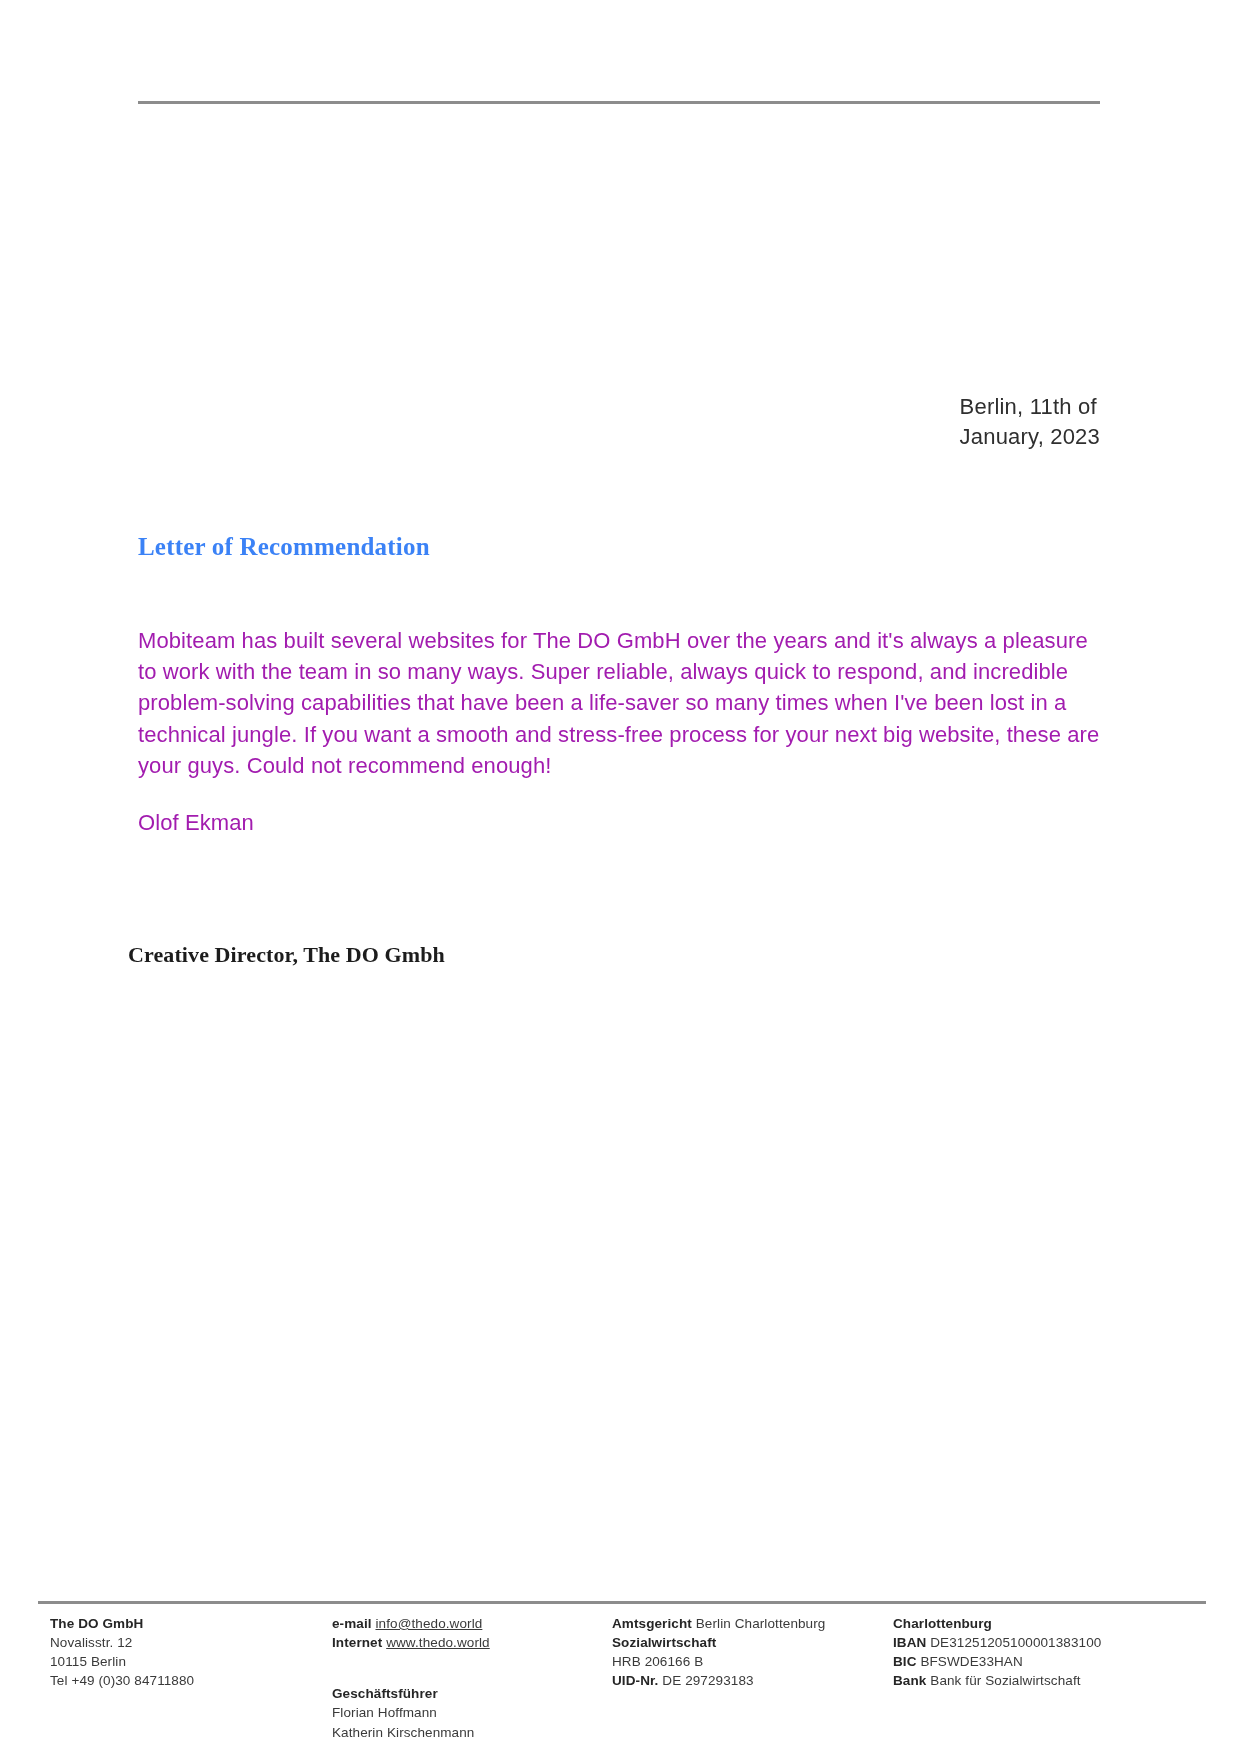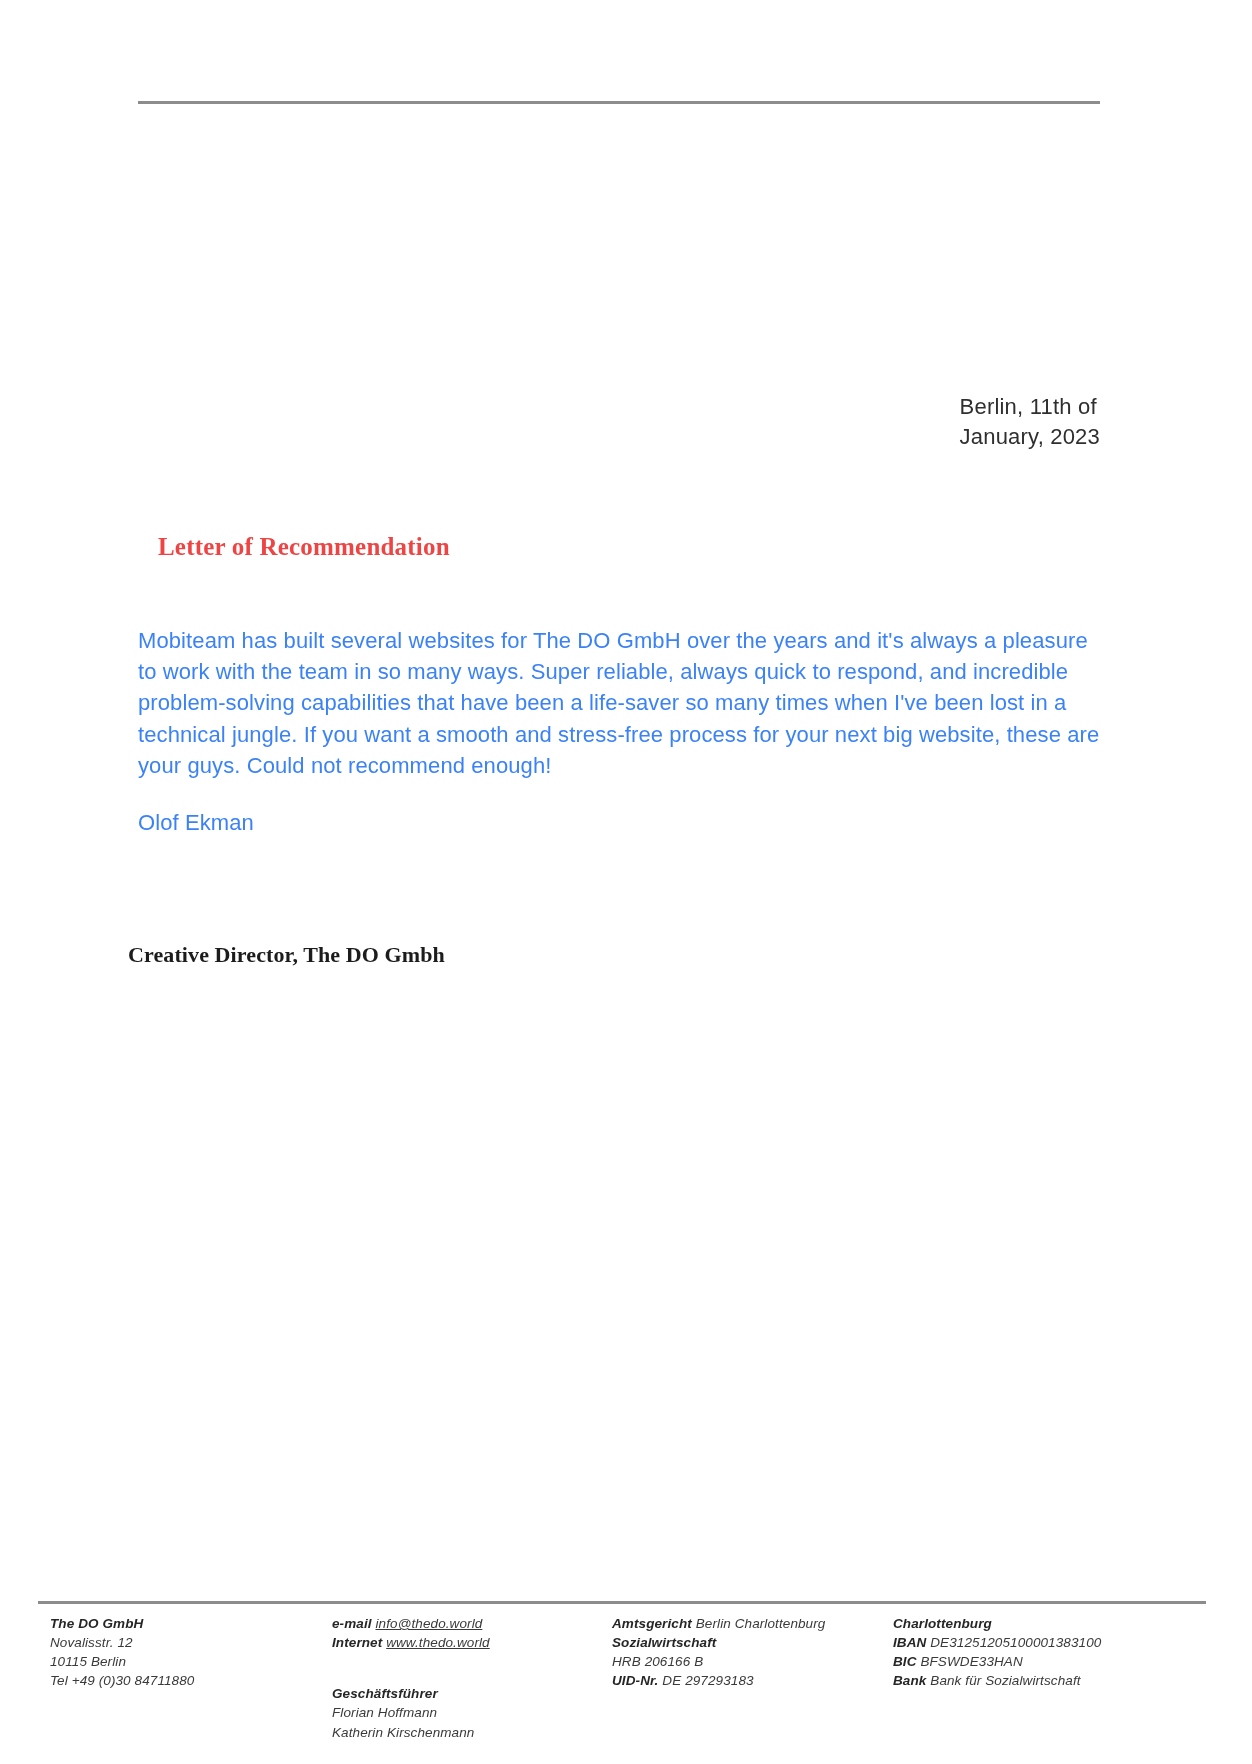--- a/index.html
+++ b/index.html
@@ -68,34 +68,33 @@
 
   
   .letter-title {
     position: absolute;
     left: 138px;
     top: 533px;
     font-family: "Liberation Serif", serif;
     font-weight: bold;
     font-size: 25px;
     letter-spacing: 0.2px;
-    color: #ef4444;
-    margin-left: 20px;
+    color: #3b82f6;
   }
 
   
   .body-block {
     position: absolute;
     left: 138px;
     top: 625px;
     width: 968px;
     font-size: 22px;
     font-weight: 300;
     line-height: 1.42;
-    color: #3b82f6;
+    color: #a21caf;
     letter-spacing: 0.1px;
   }
   .body-block p {
     margin: 0;
   }
   .body-block p + p {
     margin-top: 26px;
   }
   .signoff-role {
     position: absolute;
@@ -136,21 +135,20 @@
   .footer-col.c1 { left: 50px;  width: 270px; }
   .footer-col.c2 { left: 332px; width: 270px; }
   .footer-col.c3 { left: 612px; width: 280px; }
   .footer-col.c4 { left: 893px; width: 320px; }
 
   .footer-col .grp + .grp {
     margin-top: 32px;
   }
   .footer-row {
     white-space: nowrap;
-    font-style: italic;
   }
   .fb {
     font-weight: bold;
     color: #262626;
   }
   .flink {
     text-decoration: underline;
     color: #3a3a3a;
   }
 </style>

